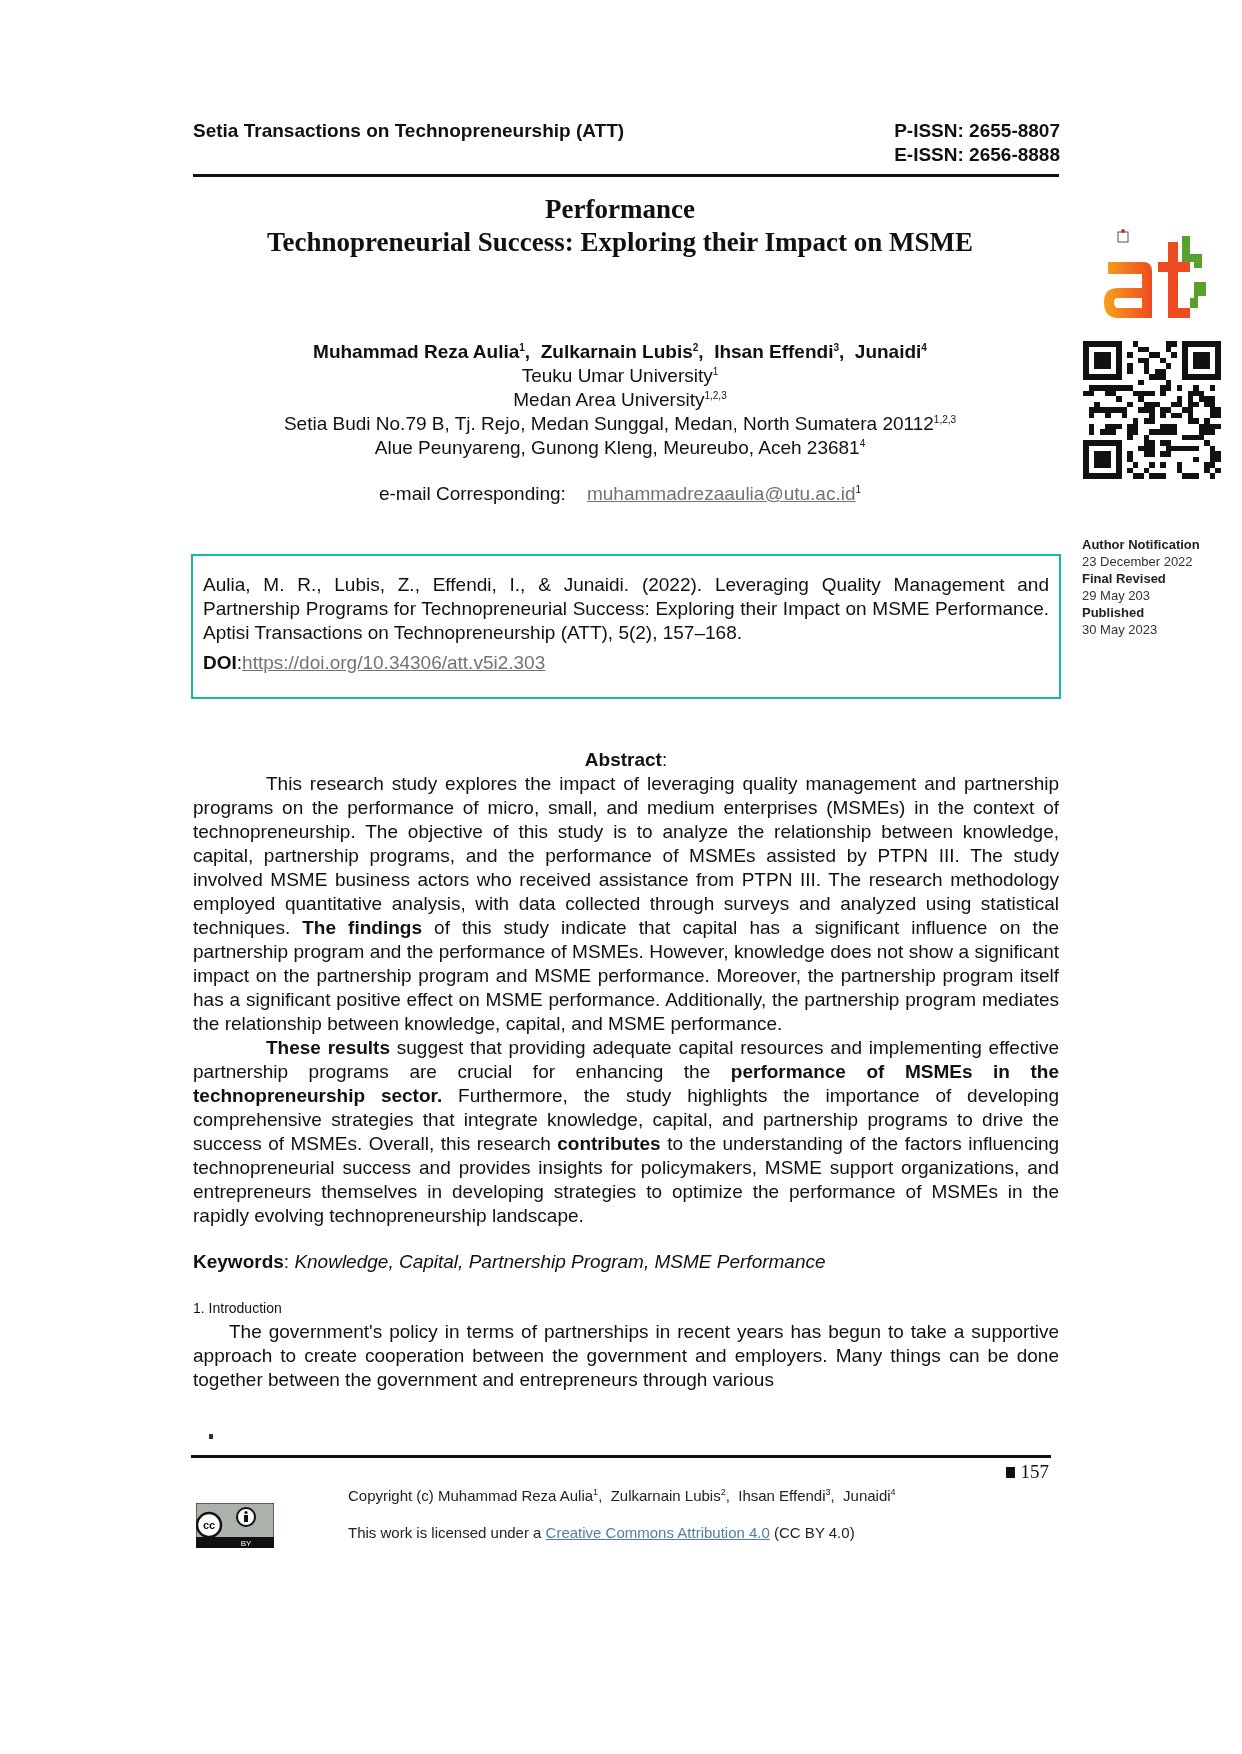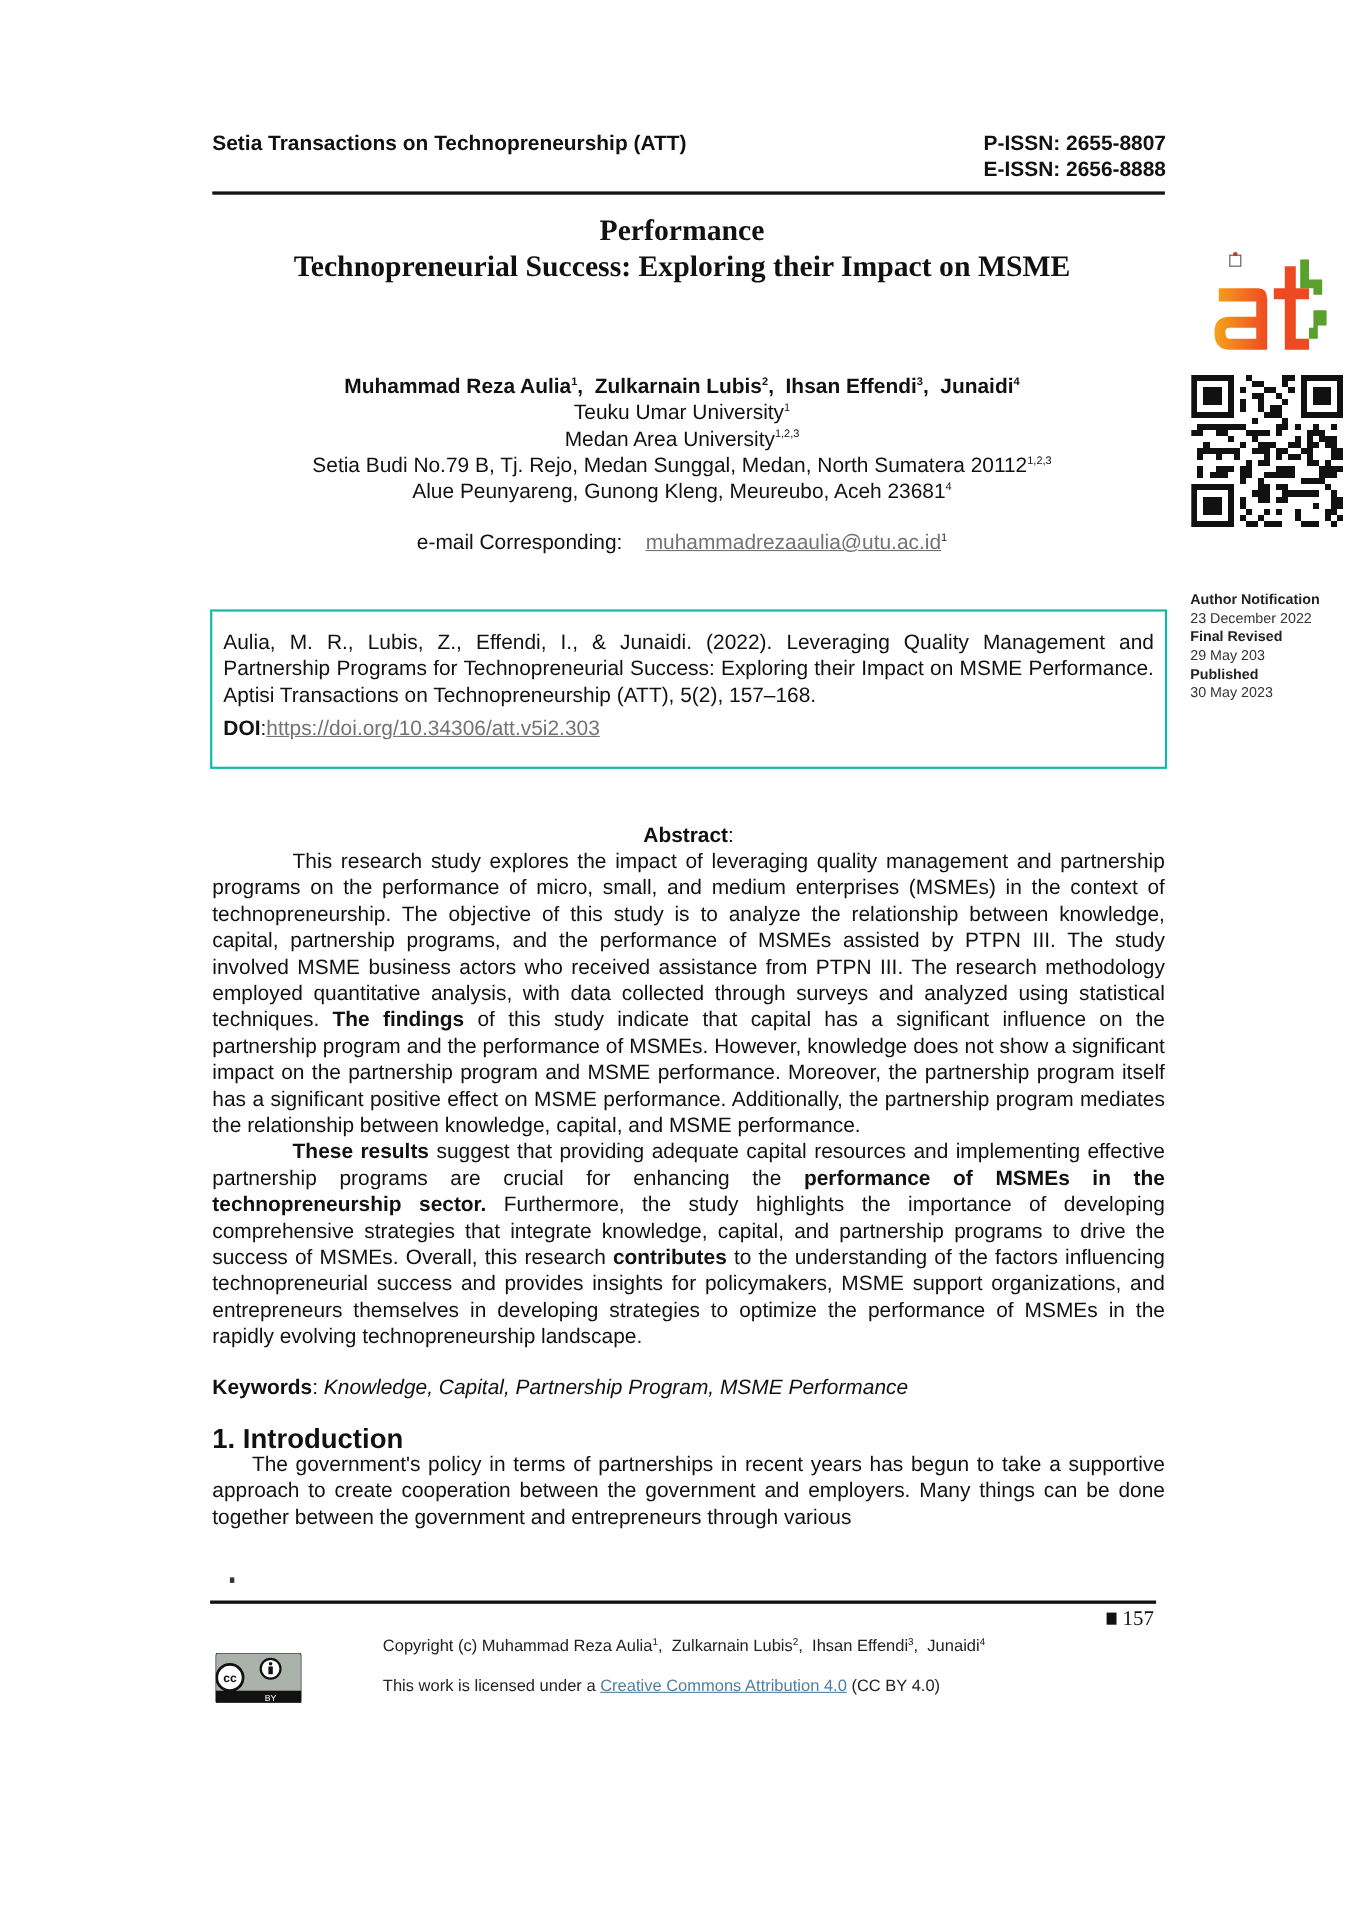--- a/index.html
+++ b/index.html
@@ -32,21 +32,21 @@
   .cite-box .doi { margin-top: 6px; }
   .cite-box .doi b { font-weight: bold; }
 
   
   .abstract { left: 193px; top: 748px; width: 866px; font-size: 19px; line-height: 24px; text-align: justify; }
   .abstract h3 { margin: 0; font-size: 19px; text-align: center; font-weight: normal; line-height: 24px; }
   .abstract h3 b { font-weight: bold; }
   .abstract p { margin: 0; text-indent: 73px; }
   .keywords { margin-top: 22px; }
   .keywords i { font-style: italic; }
-  .intro-h { margin-top: 22px; font-weight: bold; font-size: 25px; }
+  .intro-h { margin-top: 22px; font-weight: normal; font-size: 14px; }
   .intro-p { text-indent: 36px !important; }
 
   .tiny-mark { left: 209px; top: 1434px; width: 4px; height: 5px; background: #333; }
 
   
   .ftr-rule { left: 191px; top: 1455px; width: 860px; height: 3px; background: #111; }
   .page-num { right: 193px; top: 1461px; font-size: 19px; font-family: Liberation Serif, serif; }
   .page-num .sq { display: inline-block; width: 9px; height: 11px; background: #111; margin-right: 6px; }
   .copyright { left: 348px; top: 1487px; font-size: 15px; color: #222; }
   .copyright sup { font-size: 9px; }

